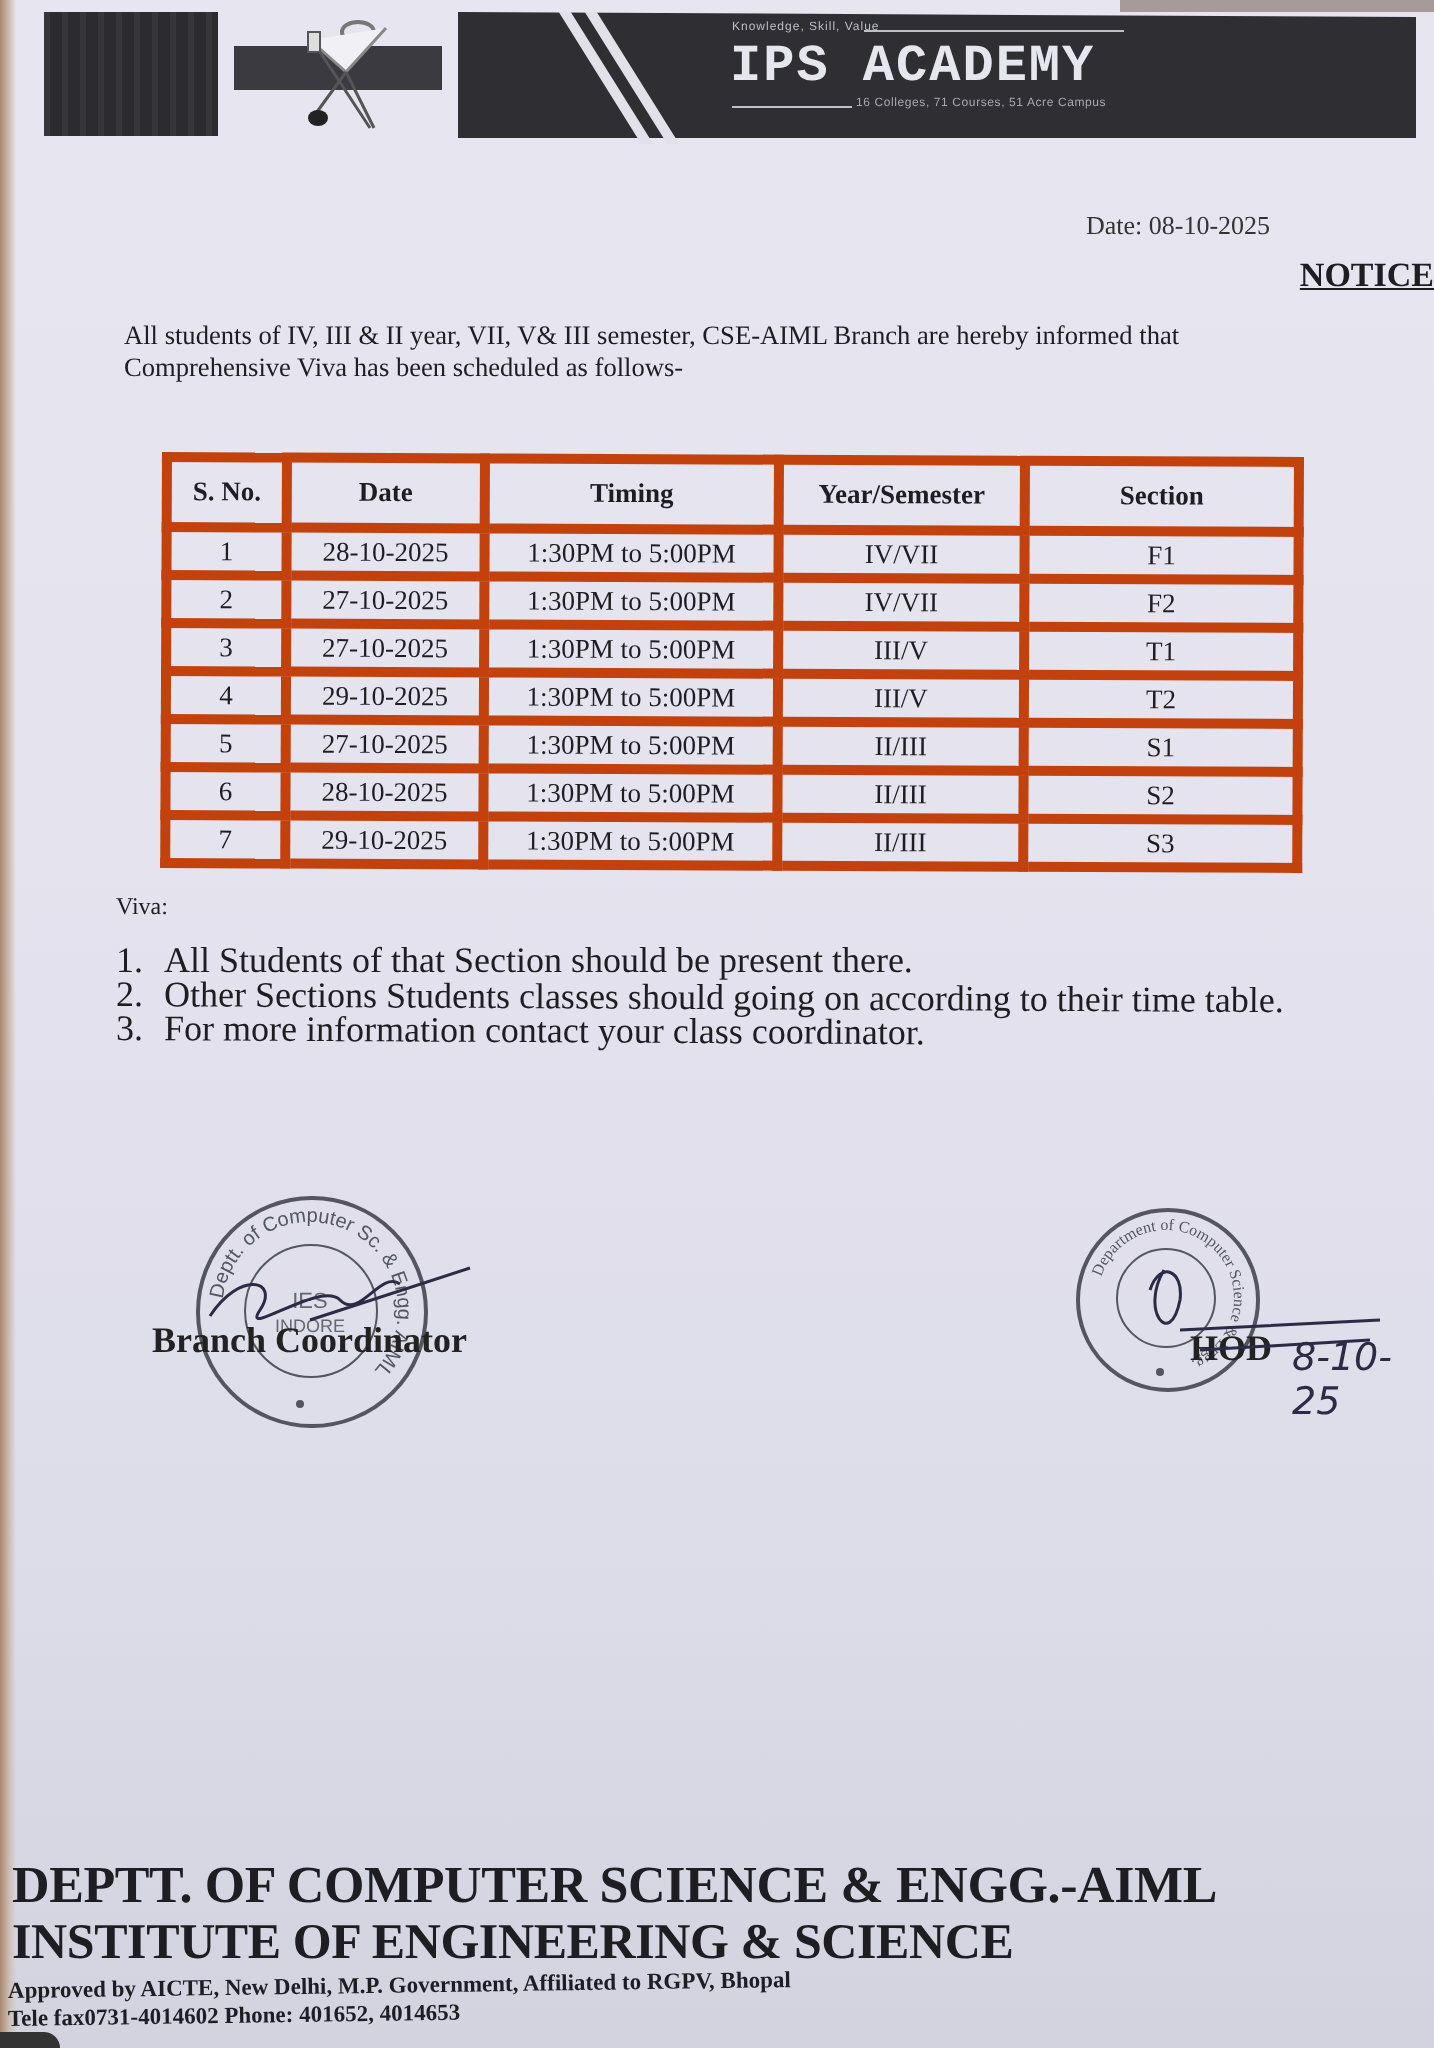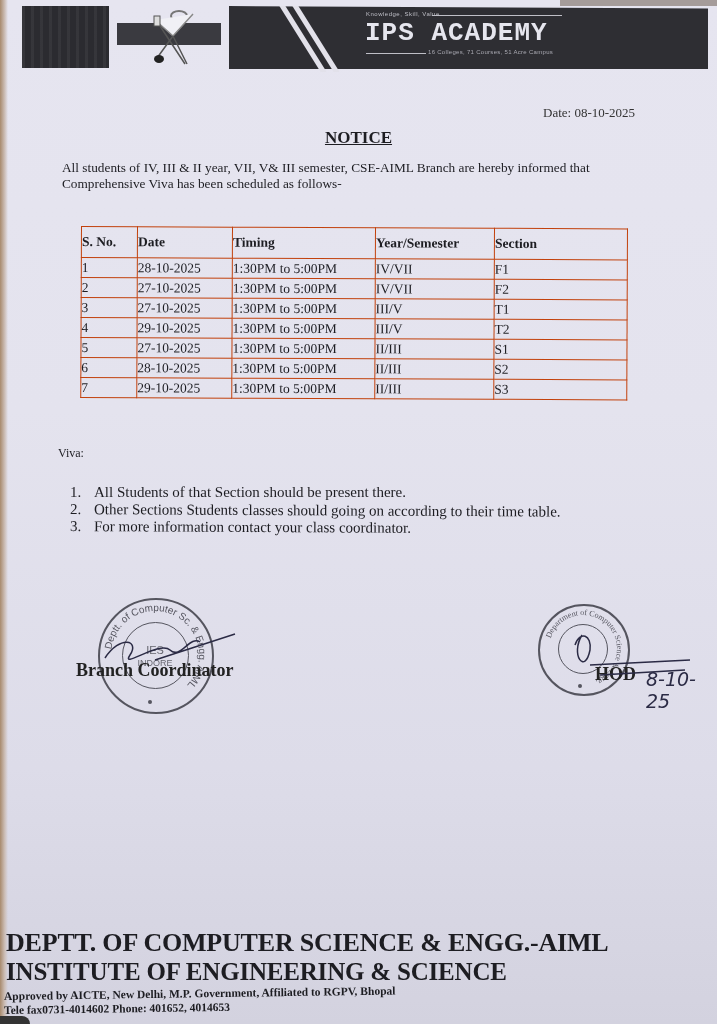--- a/index.html
+++ b/index.html
@@ -22,31 +22,31 @@
     clip-path: polygon(0 0, 100% 4%, 100% 100%, 0 100%); }
   .hdr-stripe1, .hdr-stripe2 { position:absolute; top:6px; width:6px; height:66px; background:#e2e1ea; transform:skewX(32deg); }
   .hdr-stripe1 { left:300px; } .hdr-stripe2 { left:313px; }
   .hdr-tagline { position:absolute; left:366px; top:11px; font-family:"Liberation Sans",sans-serif; font-size:6px; color:#bfbfc7; letter-spacing:.5px; }
   .hdr-line1 { position:absolute; left:432px; top:15px; width:130px; height:1px; background:#bfbfc7; }
   .hdr-title { position:absolute; left:365px; top:18px; font-family:Liberation Mono, monospace; font-weight:bold; font-size:26px; color:#e6e6ee; letter-spacing:1px; }
   .hdr-line2 { position:absolute; left:366px; top:53px; width:60px; height:1px; background:#bfbfc7; }
   .hdr-sub { position:absolute; left:428px; top:49px; font-family:"Liberation Sans",sans-serif; font-size:6px; color:#a9a9b2; letter-spacing:.3px; }
 
   .date { position:absolute; left:543px; top:105px; font-size:13px; color:#333; }
-  .notice-title { position:absolute; left:0; width:717px; top:128px; text-align:center; font-weight:bold; font-size:17px; text-decoration:underline; }
+  .notice-title { position:absolute; left:0; width:717px; top:128px; text-align:right; font-weight:bold; font-size:17px; text-decoration:underline; }
   .intro { position:absolute; left:62px; top:160px; width:600px; font-size:13.3px; line-height:16px; }
 
   table.sched { position:absolute; left:81px; top:226px; border-collapse:collapse; font-size:13.5px; transform: rotate(0.25deg); transform-origin: left top; }
-  table.sched th, table.sched td { border:1px solid #c2410c; text-align:left; padding:0; }
+  table.sched th, table.sched td { border:5px solid #c2410c; text-align:center; padding:0; }
   table.sched th { font-weight:bold; height:30px; font-size:13.5px; }
   table.sched td { height:19px; }
   .c1{width:55px}.c2{width:94px}.c3{width:142px}.c4{width:118px}.c5{width:132px}
 
   .note-label { position:absolute; left:58px; top:446px; font-size:12px; }
-  .notes { position:absolute; left:58px; top:472px; margin:12px; padding:0; list-style:none; font-size:15px; }
+  .notes { position:absolute; left:58px; top:472px; margin:0; padding:0; list-style:none; font-size:18px; }
   .notes li { height:17px; line-height:17px; white-space:nowrap; }
   .notes .num { display:inline-block; width:24px; }
   .notes li:nth-child(2){ transform: rotate(0.3deg); transform-origin:left; }
   .notes li:nth-child(3){ transform: rotate(0.3deg); transform-origin:left; }
 
   .stamp { position:absolute; border-radius:50%; border:2px solid #55555f; }
   .stamp-inner { position:absolute; border-radius:50%; border:1.5px solid #55555f; }
   .sig-label { position:absolute; font-weight:bold; font-size:18px; color:#222; }
   .sig-svg { position:absolute; }
 

